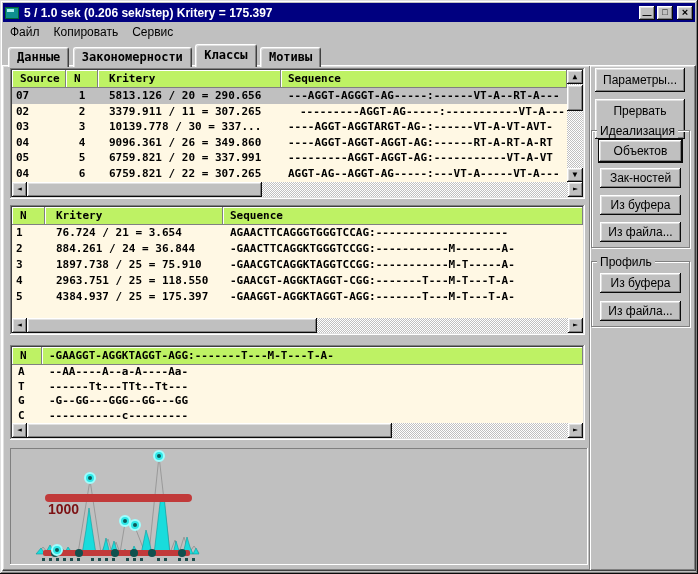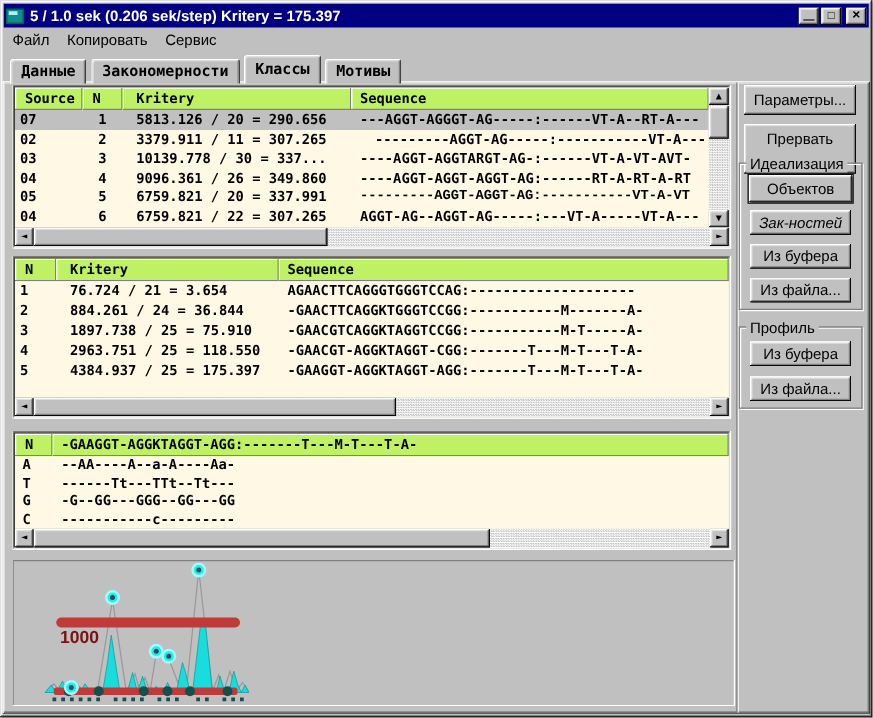--- a/index.html
+++ b/index.html
@@ -129,21 +129,21 @@
       <div class="trow" style="height:15.5px;line-height:15.5px;">
         <span class="tcell" style="width:54px;padding-left:4px;">04</span>
         <span class="tcell" style="width:32px;text-align:center;">4</span>
         <span class="tcell" style="width:183px;padding-left:11px;">9096.361 / 26 = 349.860</span>
         <span class="tcell" style="width:286px;padding-left:7px;">----AGGT-AGGT-AGGT-AG:------RT-A-RT-A-RT</span>
       </div>
       <div class="trow" style="height:15.5px;line-height:15.5px;">
         <span class="tcell" style="width:54px;padding-left:4px;">05</span>
         <span class="tcell" style="width:32px;text-align:center;">5</span>
         <span class="tcell" style="width:183px;padding-left:11px;">6759.821 / 20 = 337.991</span>
-        <span class="tcell" style="width:286px;padding-left:7px;font-family:Liberation Mono, monospace;">---------AGGT-AGGT-AG:-----------VT-A-VT</span>
+        <span class="tcell" style="width:286px;padding-left:7px;">---------AGGT-AGGT-AG:-----------VT-A-VT</span>
       </div>
       <div class="trow" style="height:15.5px;line-height:15.5px;">
         <span class="tcell" style="width:54px;padding-left:4px;">04</span>
         <span class="tcell" style="width:32px;text-align:center;">6</span>
         <span class="tcell" style="width:183px;padding-left:11px;">6759.821 / 22 = 307.265</span>
         <span class="tcell" style="width:286px;padding-left:7px;">AGGT-AG--AGGT-AG-----:---VT-A-----VT-A---</span>
       </div>
     </div>
 
     <div class="vsb" style="position:absolute;right:2px;top:2px;width:16px;height:112px;">
@@ -300,21 +300,21 @@
   </div>
   <div class="btn raised" style="left:595px;top:99px;width:90px;height:40px;line-height:24px;">
     <span class="lbl">Прервать</span>
   </div>
 
   <div class="groupbox" style="left:591px;top:130px;width:99px;height:118px;"></div>
   <span class="group-label" style="left:597px;top:124px;">Идеализация</span>
   <div class="btn raised btn-default" style="left:599px;top:140px;width:83px;height:22px;line-height:22px;">
     <span class="lbl">Объектов</span>
   </div>
-  <div class="btn raised" style="left:600px;top:168px;width:81px;height:20px;line-height:20px;font-style:italic;">
+  <div class="btn raised" style="left:600px;top:168px;width:81px;height:20px;line-height:20px;">
     <span class="lbl">Зак-ностей</span>
   </div>
   <div class="btn raised" style="left:600px;top:195px;width:81px;height:20px;line-height:20px;">
     <span class="lbl">Из буфера</span>
   </div>
   <div class="btn raised" style="left:600px;top:222px;width:81px;height:20px;line-height:20px;">
     <span class="lbl">Из файла...</span>
   </div>
 
   <div class="groupbox" style="left:591px;top:261px;width:99px;height:66px;"></div>

